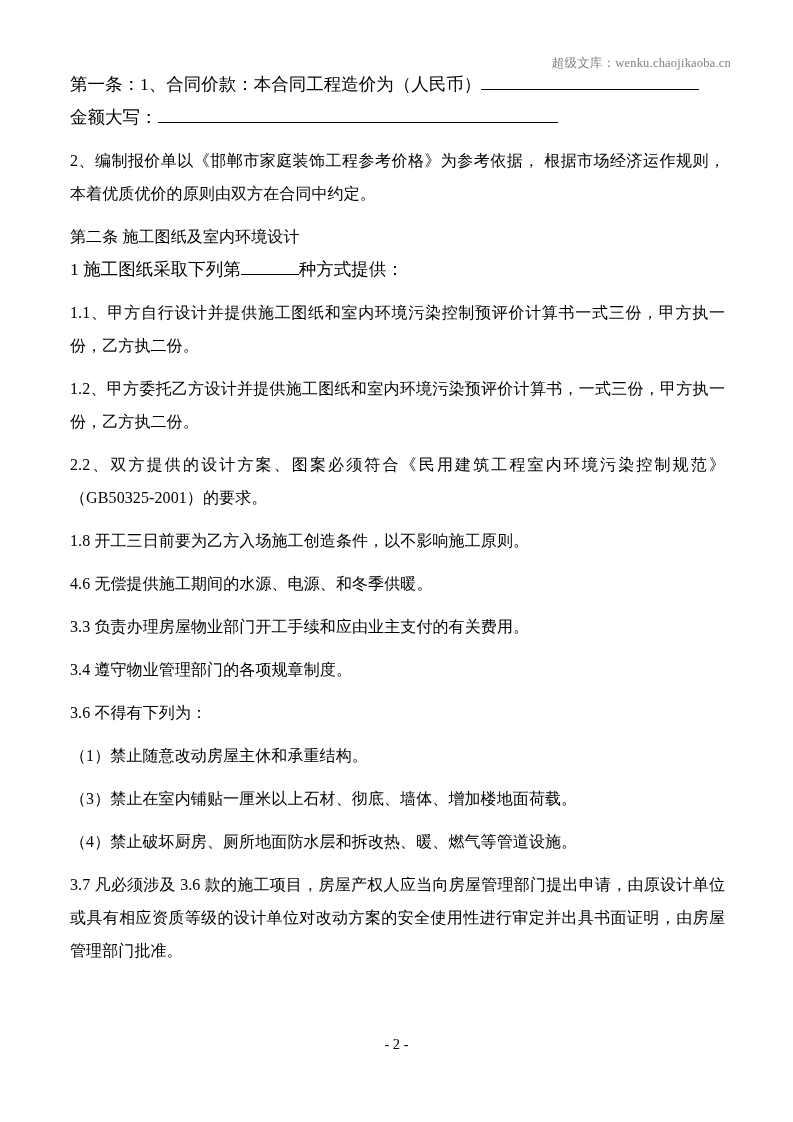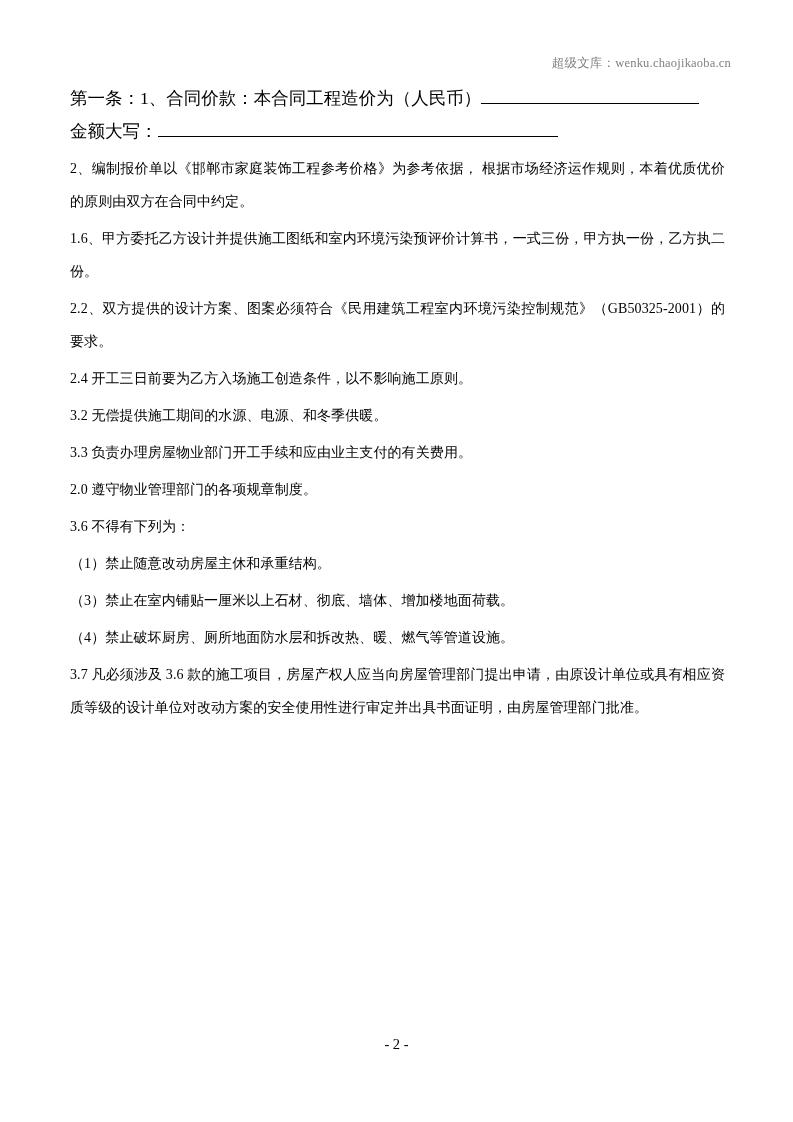--- a/index.html
+++ b/index.html
@@ -28,28 +28,28 @@
     top: 55px;
     right: 62px;
     font-family: "Liberation Serif", "DejaVu Serif", serif;
     font-size: 12.5px;
     color: #808080;
     letter-spacing: 0.2px;
     white-space: nowrap;
   }
   .body-block {
     position: absolute;
-    top: 82px;
+    top: 68px;
     left: 70px;
     width: 655px;
   }
   .para {
-    font-size: 14px;
+    font-size: 16px;
     line-height: 33px;
-    margin: 4px 0 0 0;
+    margin: 10px 0 0 0;
     text-align: justify;
     letter-spacing: 0.1px;
   }
   .blank-line {
     display: inline-block;
     border-bottom: 1px solid #000;
     vertical-align: baseline;
     height: 20px;
   }
   .bl-long { width: 218px; }
@@ -81,28 +81,33 @@
 
     <div class="inline-row">
       <span>第一条：1、合同价款：本合同工程造价为（人民币）</span><span class="blank-line bl-long"></span>
     </div>
 
     <div class="inline-row">
       <span>金额大写：</span><span class="blank-line bl-mid"></span>
     </div>
 
     <p class="para">2、编制报价单以《邯郸市家庭装饰工程参考价格》为参考依据， 根据市场经济运作规则，本着优质优价的原则由双方在合同中约定。</p>
+    <p class="para">第二条 施工图纸及室内环境设计</p>
 
+    <div class="inline-row">
+      <span>1 施工图纸采取下列第</span><span class="blank-line bl-short"></span><span>种方式提供：</span>
+    </div>
 
-    <p class="para">1.6、甲方委托乙方设计并提供施工图纸和室内环境污染预评价计算书，一式三份，甲方执一份，乙方执二份。</p>
+    <p class="para">1.1、甲方自行设计并提供施工图纸和室内环境污染控制预评价计算书一式三份，甲方执一份，乙方执二份。</p>
+    <p class="para">1.2、甲方委托乙方设计并提供施工图纸和室内环境污染预评价计算书，一式三份，甲方执一份，乙方执二份。</p>
     <p class="para">2.2、双方提供的设计方案、图案必须符合《民用建筑工程室内环境污染控制规范》（GB50325-2001）的要求。</p>
-    <p class="para">2.4 开工三日前要为乙方入场施工创造条件，以不影响施工原则。</p>
-    <p class="para">3.2 无偿提供施工期间的水源、电源、和冬季供暖。</p>
+    <p class="para">1.8 开工三日前要为乙方入场施工创造条件，以不影响施工原则。</p>
+    <p class="para">4.6 无偿提供施工期间的水源、电源、和冬季供暖。</p>
     <p class="para">3.3 负责办理房屋物业部门开工手续和应由业主支付的有关费用。</p>
-    <p class="para">2.0 遵守物业管理部门的各项规章制度。</p>
+    <p class="para">3.4 遵守物业管理部门的各项规章制度。</p>
     <p class="para">3.6 不得有下列为：</p>
     <p class="para">（1）禁止随意改动房屋主休和承重结构。</p>
     <p class="para">（3）禁止在室内铺贴一厘米以上石材、彻底、墙体、增加楼地面荷载。</p>
     <p class="para">（4）禁止破坏厨房、厕所地面防水层和拆改热、暖、燃气等管道设施。</p>
     <p class="para">3.7 凡必须涉及 3.6 款的施工项目，房屋产权人应当向房屋管理部门提出申请，由原设计单位或具有相应资质等级的设计单位对改动方案的安全使用性进行审定并出具书面证明，由房屋管理部门批准。</p>
 
   </div>
 
   <div class="footer">
     <span>- 2 -</span>

